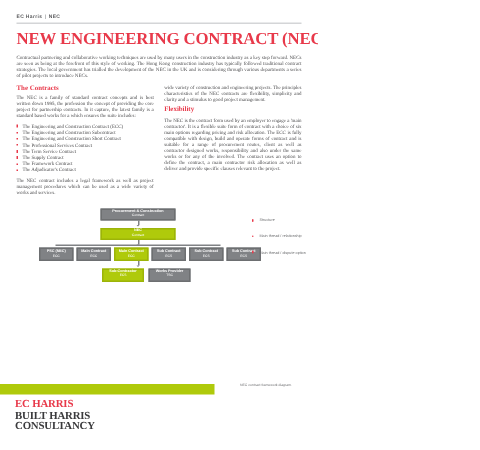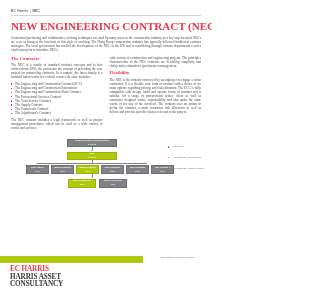--- a/index.html
+++ b/index.html
@@ -266,18 +266,18 @@
       </div>
 
     </div>
   </div>
 
   <div class="footer">
     <div class="greenbar"></div>
     <div class="fnote">NEC contract framework diagram.</div>
     <div class="logo">
       <div class="l1">EC HARRIS</div>
-      <div class="l2">HARRIS ASSET</div>
+      <div class="l2">BUILT HARRIS</div>
       <div class="l2">CONSULTANCY</div>
     </div>
   </div>
 
 </div>
 
 </body></html>

